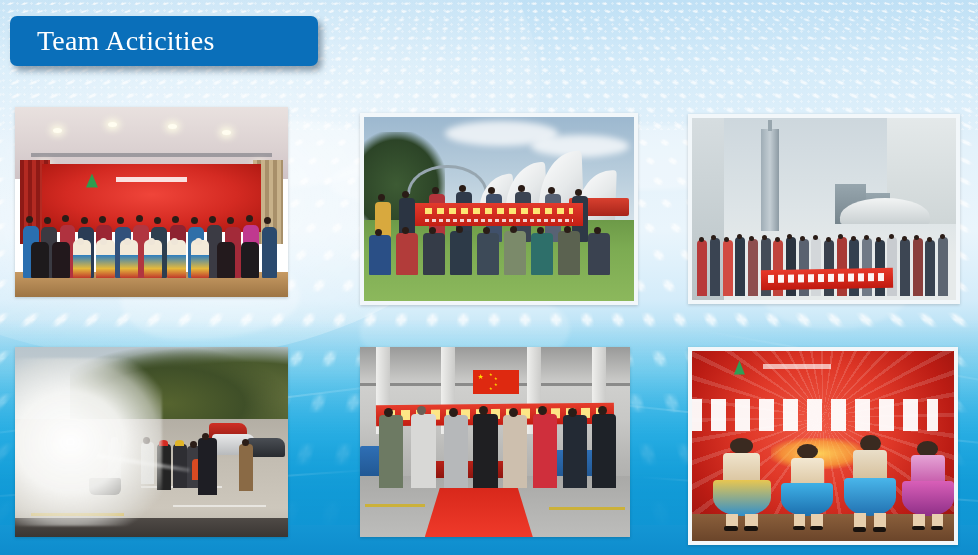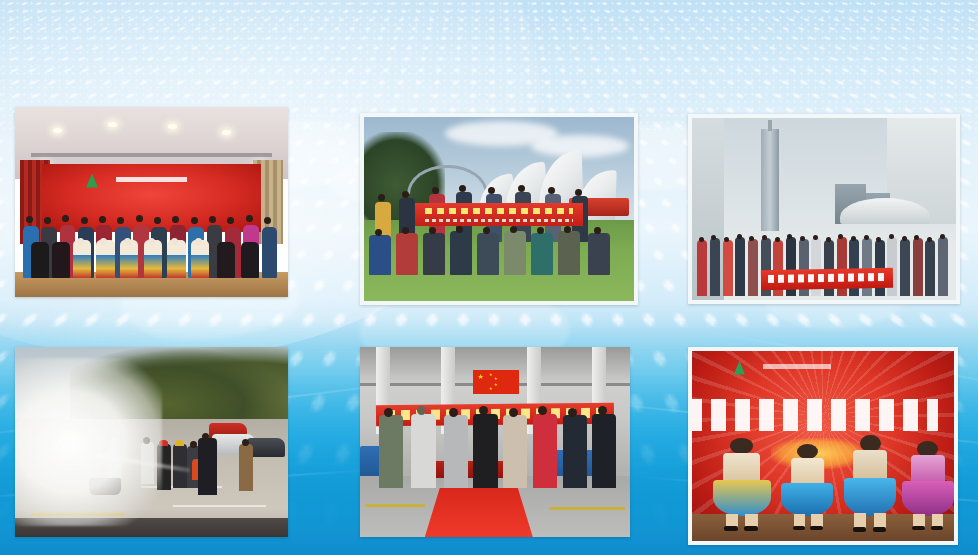--- a/index.html
+++ b/index.html
@@ -316,20 +316,23 @@
 
   <div class="bg-lower"></div>
   <div class="streak s1"></div>
   <div class="streak s2"></div>
   <div class="streak s3"></div>
   <div class="streak s4"></div>
   <div class="streak s5"></div>
   <div class="streak s6"></div>
   <div class="bg-bottom-bar"></div>
 
+  <div class="title-banner">
+    <div class="title-text">Team Acticities</div>
+  </div>
 
   <div class="photo p1">
     <div class="photo-inner">
       <div class="ceiling"></div>
       <div class="ceil-strip"></div>
       <div class="lamp" style="left:14%;top:11%"></div>
       <div class="lamp" style="left:34%;top:8%"></div>
       <div class="lamp" style="left:56%;top:9%"></div>
       <div class="lamp" style="left:76%;top:12%"></div>
       <div class="lamp" style="left:9%;top:30%"></div>

